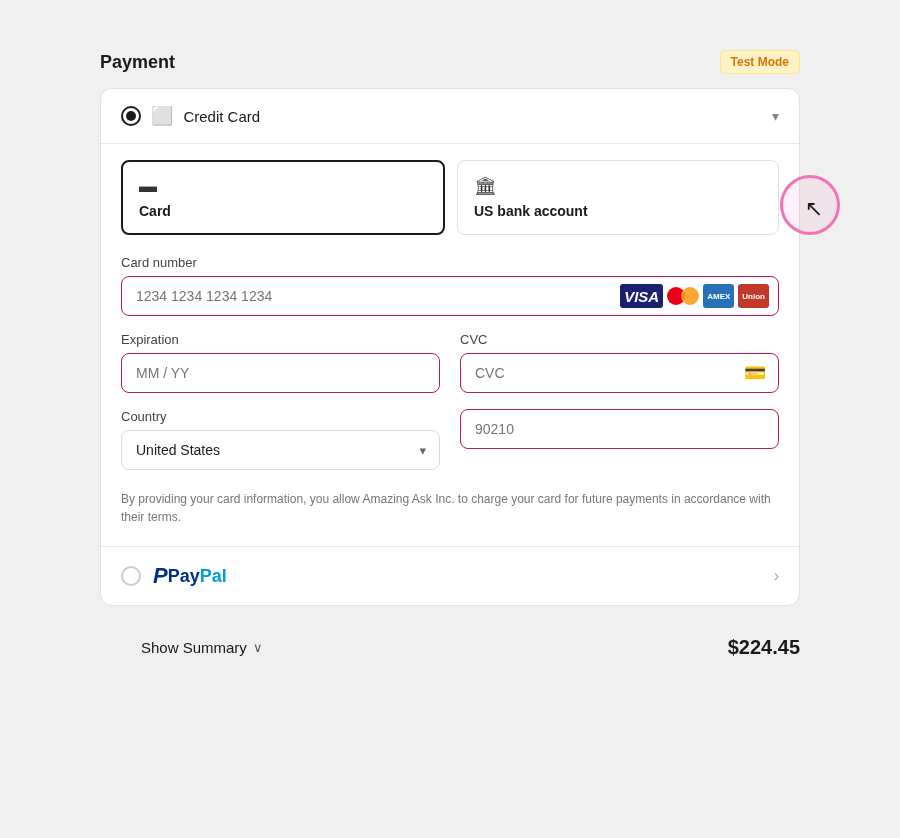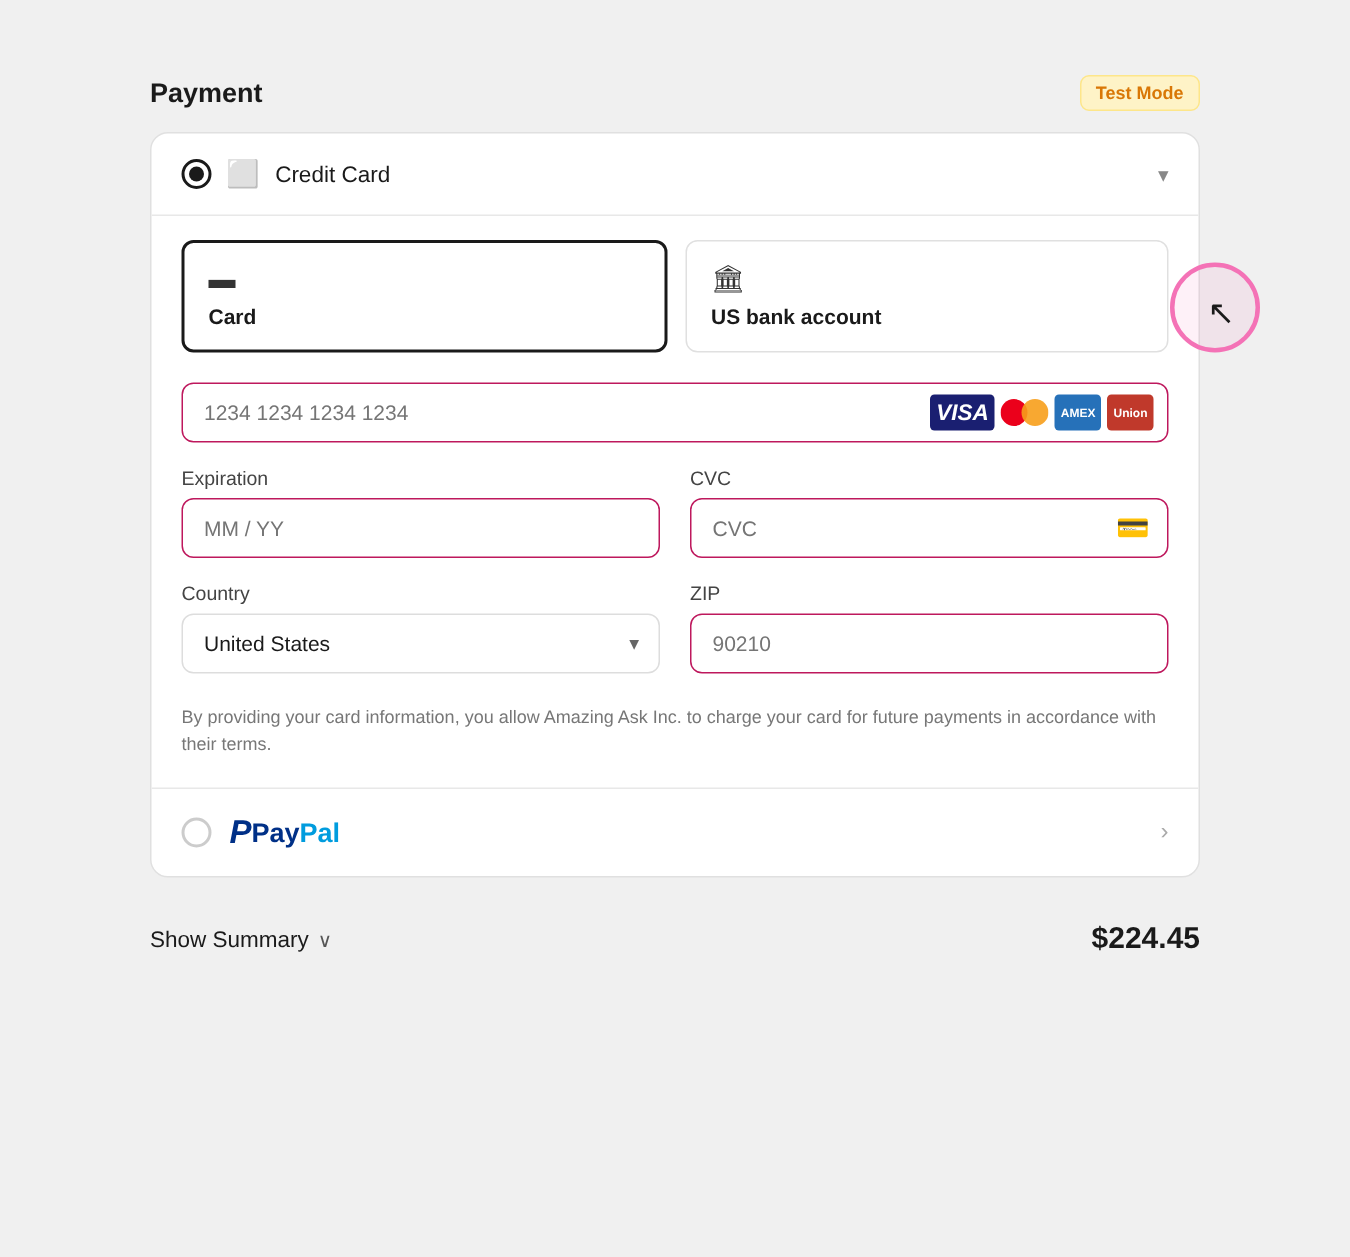--- a/index.html
+++ b/index.html
@@ -310,20 +310,21 @@
       margin-top: 10px;
     }
     .show-summary {
       display: flex;
       align-items: center;
       gap: 6px;
       font-size: 15px;
       font-weight: 500;
       color: #1a1a1a;
       cursor: pointer;
+      margin-left: 41px;
     }
     .show-summary-chevron {
       font-size: 13px;
       color: #555;
     }
     .total-amount {
       font-size: 20px;
       font-weight: 700;
       color: #1a1a1a;
     }
@@ -382,20 +383,21 @@
             <span class="tab-icon">▬</span>
             <span class="tab-label">Card</span>
           </div>
           <div class="payment-tab inactive">
             <span class="tab-icon">🏛</span>
             <span class="tab-label">US bank account</span>
           </div>
         </div>
 
         <div class="field-group">
+          <div class="field-label">Card number</div>
           <div class="card-number-wrapper">
             <input class="field-input" type="text" placeholder="1234 1234 1234 1234" style="">
             <div class="card-logos">
               <div class="card-logo visa">VISA</div>
               <div class="card-logo" style="position:relative;width:32px;height:22px;border-radius:3px;overflow:hidden;background:transparent;">
                 <div class="mc-circle1"></div>
                 <div class="mc-circle2"></div>
               </div>
               <div class="card-logo amex">AMEX</div>
               <div class="card-logo unionpay">Union</div>
@@ -423,21 +425,20 @@
             <div class="select-wrapper">
               <select>
                 <option>United States</option>
                 <option>Canada</option>
                 <option>United Kingdom</option>
               </select>
               <span class="select-chevron">▾</span>
             </div>
           </div>
           <div class="field-group">
-            <div class="field-label">ZIP</div>
             <input class="field-input" type="text" placeholder="90210" style="">
           </div>
         </div>
 
         <p class="disclaimer-text">By providing your card information, you allow Amazing Ask Inc. to charge your card for future payments in accordance with their terms.</p>
 
       </div>
 
       <div class="paypal-row">
         <div class="paypal-left">

